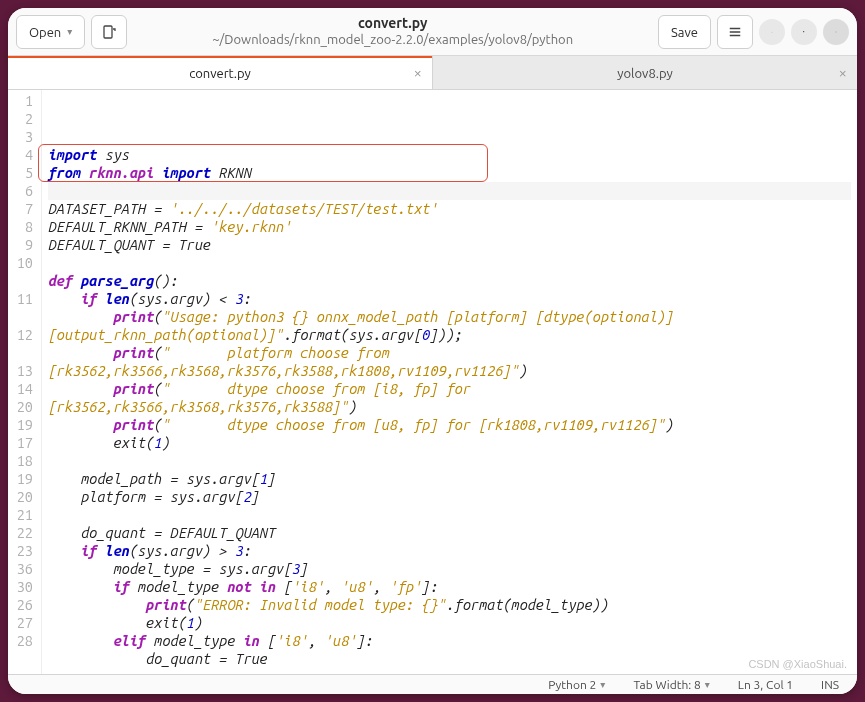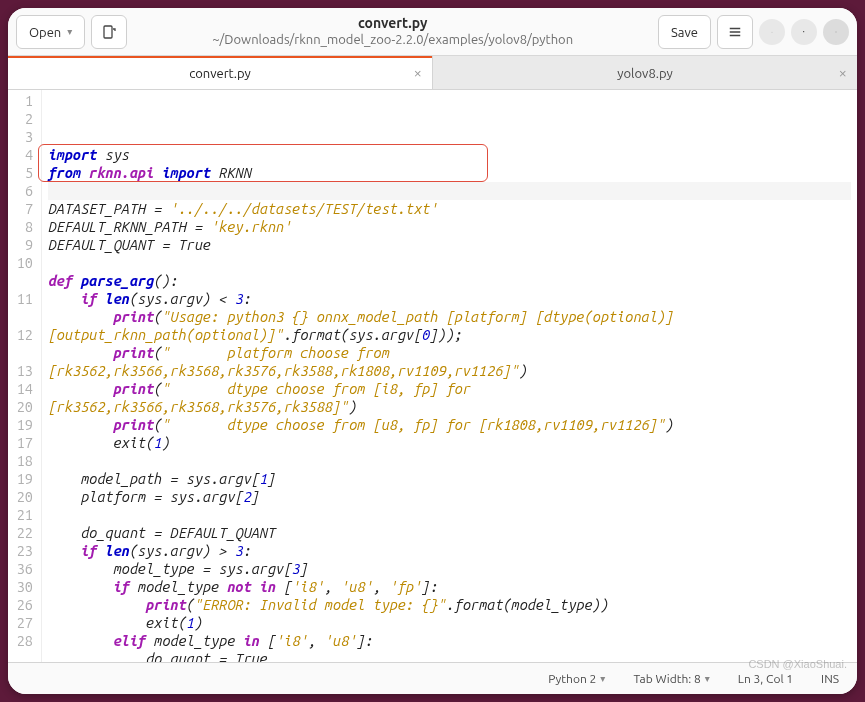--- a/index.html
+++ b/index.html
@@ -58,21 +58,21 @@
   .hl-cursor-line { background: #f5f5f5; }
   .kw-blue { color: #0000c8; font-weight: bold; }
   .kw-green { color: #a21caf; font-weight: bold; }
   .str { color: #bb8800; }
   .num { color: #0000c8; }
   .redbox {
     position: absolute; border: 1.5px solid #e04d3d; border-radius: 6px;
     pointer-events: none;
   }
   .statusbar {
-    height: 32px; background: #fafafa; border-top: 1px solid #d4d4d4;
+    height: 20px; background: #fafafa; border-top: 1px solid #d4d4d4;
     display: flex; align-items: center; justify-content: flex-end;
     padding: 8px 18px; gap: 28px; font-size: 12px; color: #4a4a4a;
   }
   .status-item { display: flex; align-items: center; gap: 4px; }
   .chev { font-size: 10px; color: #888; }
   .watermark {
     position: absolute; right: 18px; bottom: 32px; color: rgba(120,120,120,0.45);
     font-size: 11px; font-family: sans-serif; pointer-events: none;
   }
 </style>

